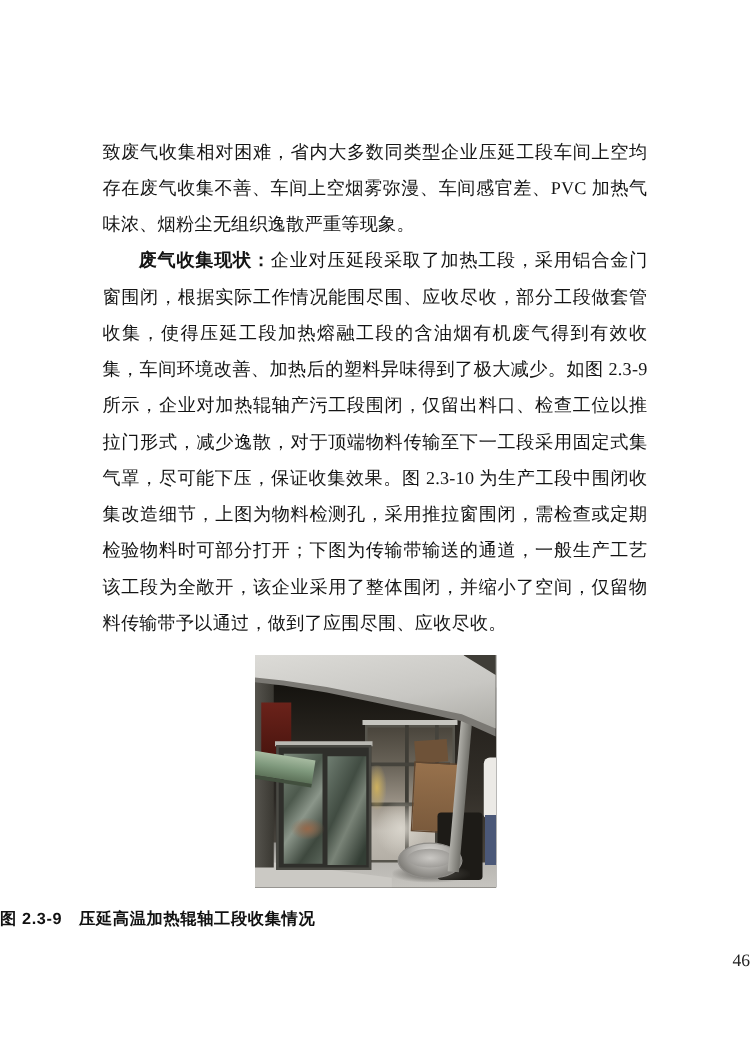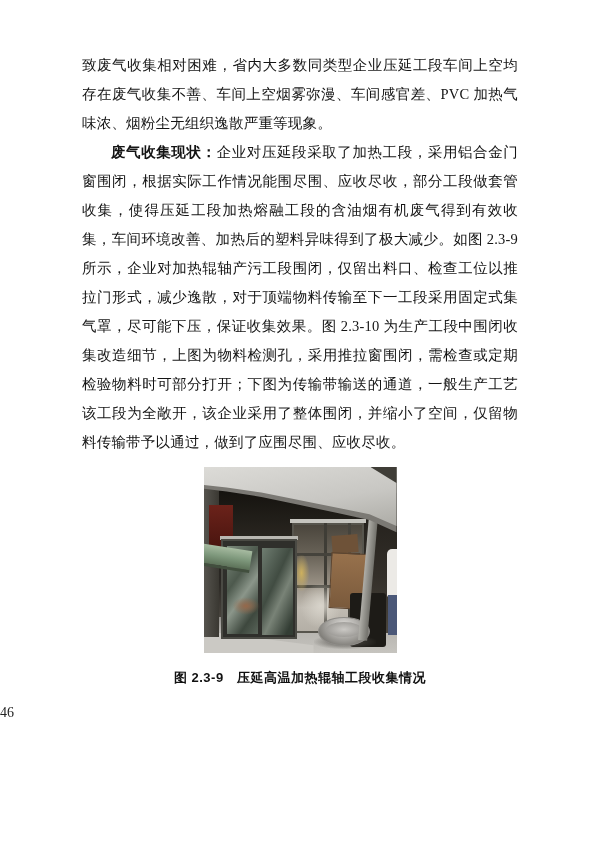--- a/index.html
+++ b/index.html
@@ -6,21 +6,21 @@
   body {
     width: 600px; height: 848px;
     background: #ffffff;
     font-family: "Liberation Serif", "DejaVu Serif", serif;
     color: #141414;
     overflow: hidden;
   }
   .page { position: relative; width: 600px; height: 848px; background: #ffffff; }
 
   
-  .text-block { padding: 51px 82px 0 82px; }
+  .text-block { padding: 108px 82px 0 82px; }
   .para {
     margin: 0;
     font-size: 14.5px;
     line-height: 29px;
     text-align: justify;
     letter-spacing: 0.2px;
   }
   .para.indent { text-indent: 2em; }
   .para strong { font-weight: bold; margin-top: 12px; }
 
@@ -85,30 +85,29 @@
   .ph-canopy-edge { left: 0; top: 0; width: 193px; height: 68px; background: #7b7974;
     clip-path: polygon(0 0,100% 0,100% 96%,86% 78%,70% 68%,50% 56%,30% 44%,12% 36%,0 32%); }
   .ph-canopy { left: 0; top: 0; width: 193px; height: 64px;
     background: linear-gradient(170deg,#dcdbd7 0%,#c8c7c3 55%,#a9a8a2 100%);
     clip-path: polygon(0 0,100% 0,100% 92%,86% 74%,70% 64%,50% 52%,30% 40%,12% 32%,0 28%); }
   .ph-topright-corner { right: 0; top: 0; width: 26px; height: 16px; background: #3f3d37; clip-path: polygon(100% 0,100% 100%,0 0); }
 
   
   .figure-caption {
     margin-top: 16px;
-    text-align: center;
     font-family: "Liberation Sans", "DejaVu Sans", sans-serif;
     font-weight: bold;
     font-size: 13px;
     color: #111111;
     letter-spacing: 0.5px;
   }
   .page-number {
     margin-top: 18px;
-    text-align: left;
+    text-align: right;
     font-size: 14px;
     color: #222222;
   }
 </style>
 </head>
 <body>
 
 <div class="page">
 
   <div class="text-block">

